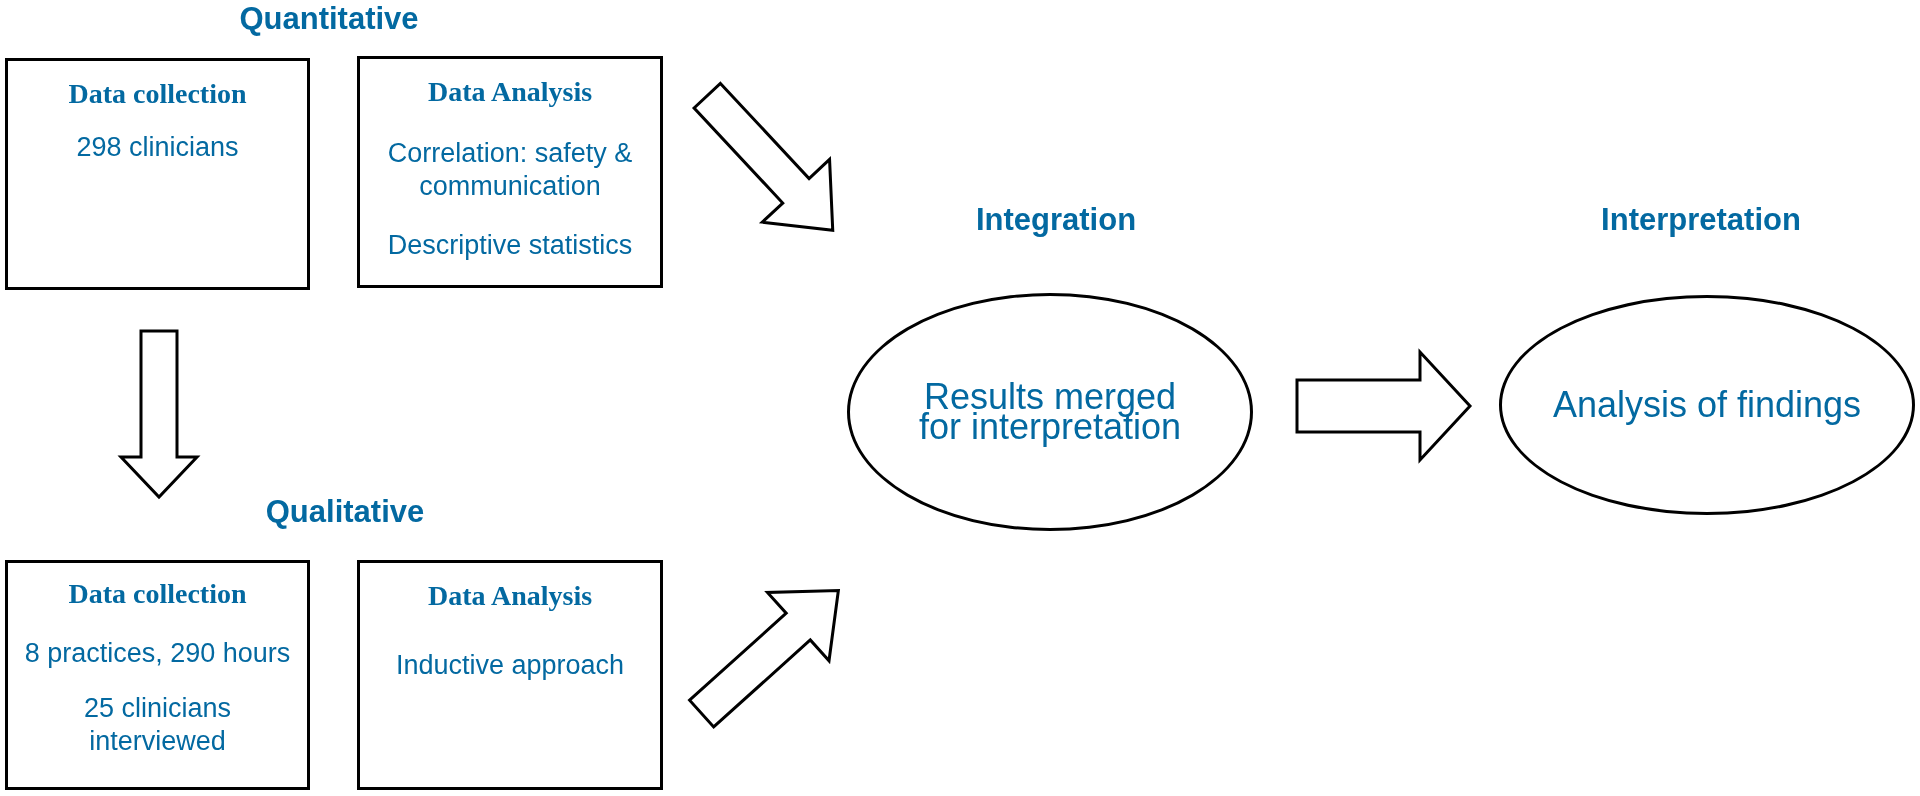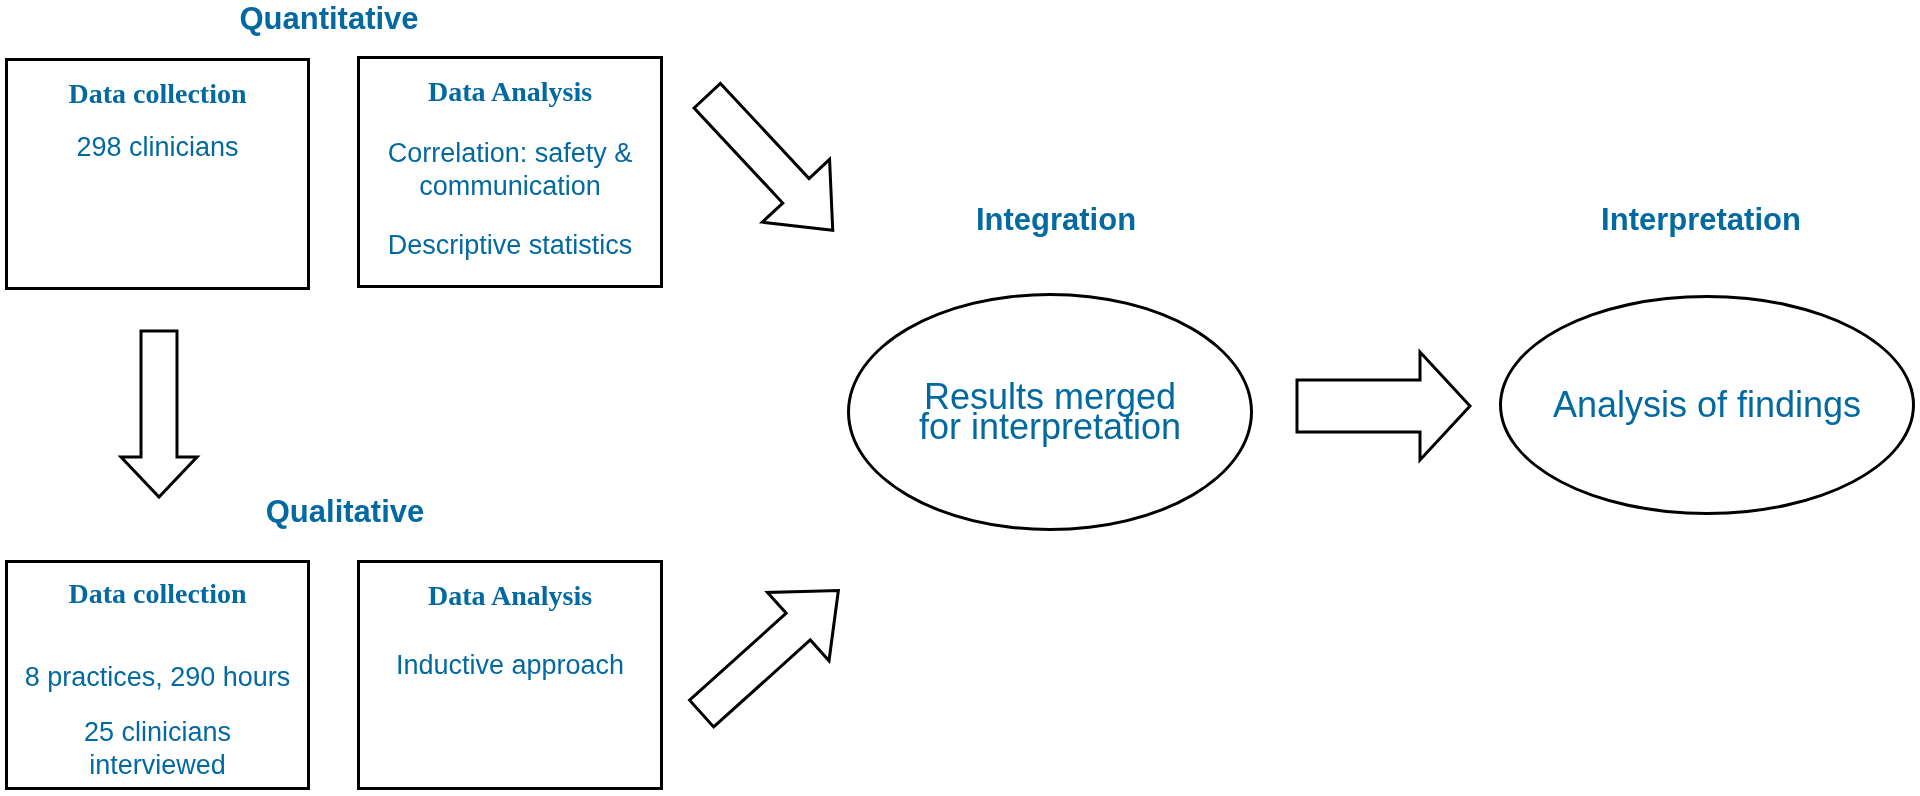--- a/index.html
+++ b/index.html
@@ -74,21 +74,21 @@
   }
   
   #box-quant-collection { left: 5px;   top: 58px;  width: 305px; height: 232px; padding-top: 16px; }
   #box-quant-analysis   { left: 357px; top: 56px;  width: 306px; height: 232px; padding-top: 16px; }
   #box-qual-collection  { left: 5px;   top: 560px; width: 305px; height: 230px; padding-top: 14px; }
   #box-qual-analysis    { left: 357px; top: 560px; width: 306px; height: 230px; padding-top: 16px; }
   #box-quant-collection .l1 { margin-top: 40px; }
   #box-quant-collection .l2 { margin-top: 20px; }
   #box-quant-analysis   .l1 { margin-top: 26px; }
   #box-quant-analysis   .l2 { margin-top: 28px; }
-  #box-qual-collection  .l1 { margin-top: 50px; }
+  #box-qual-collection  .l1 { margin-top: 26px; }
   #box-qual-collection  .l2 { margin-top: 22px; }
   #box-qual-analysis    .l1 { margin-top: 36px; }
   
   #h-quantitative  { left: 129px;  top: 1px;   }
   #h-qualitative   { left: 145px;  top: 494px; }
   #h-integration   { left: 856px;  top: 202px; }
   #h-interpretation{ left: 1501px; top: 202px; }
   
   #ellipse-integration    { left: 847px;  top: 293px; width: 406px; height: 238px; }
   #ellipse-interpretation { left: 1499px; top: 295px; width: 416px; height: 220px; }

